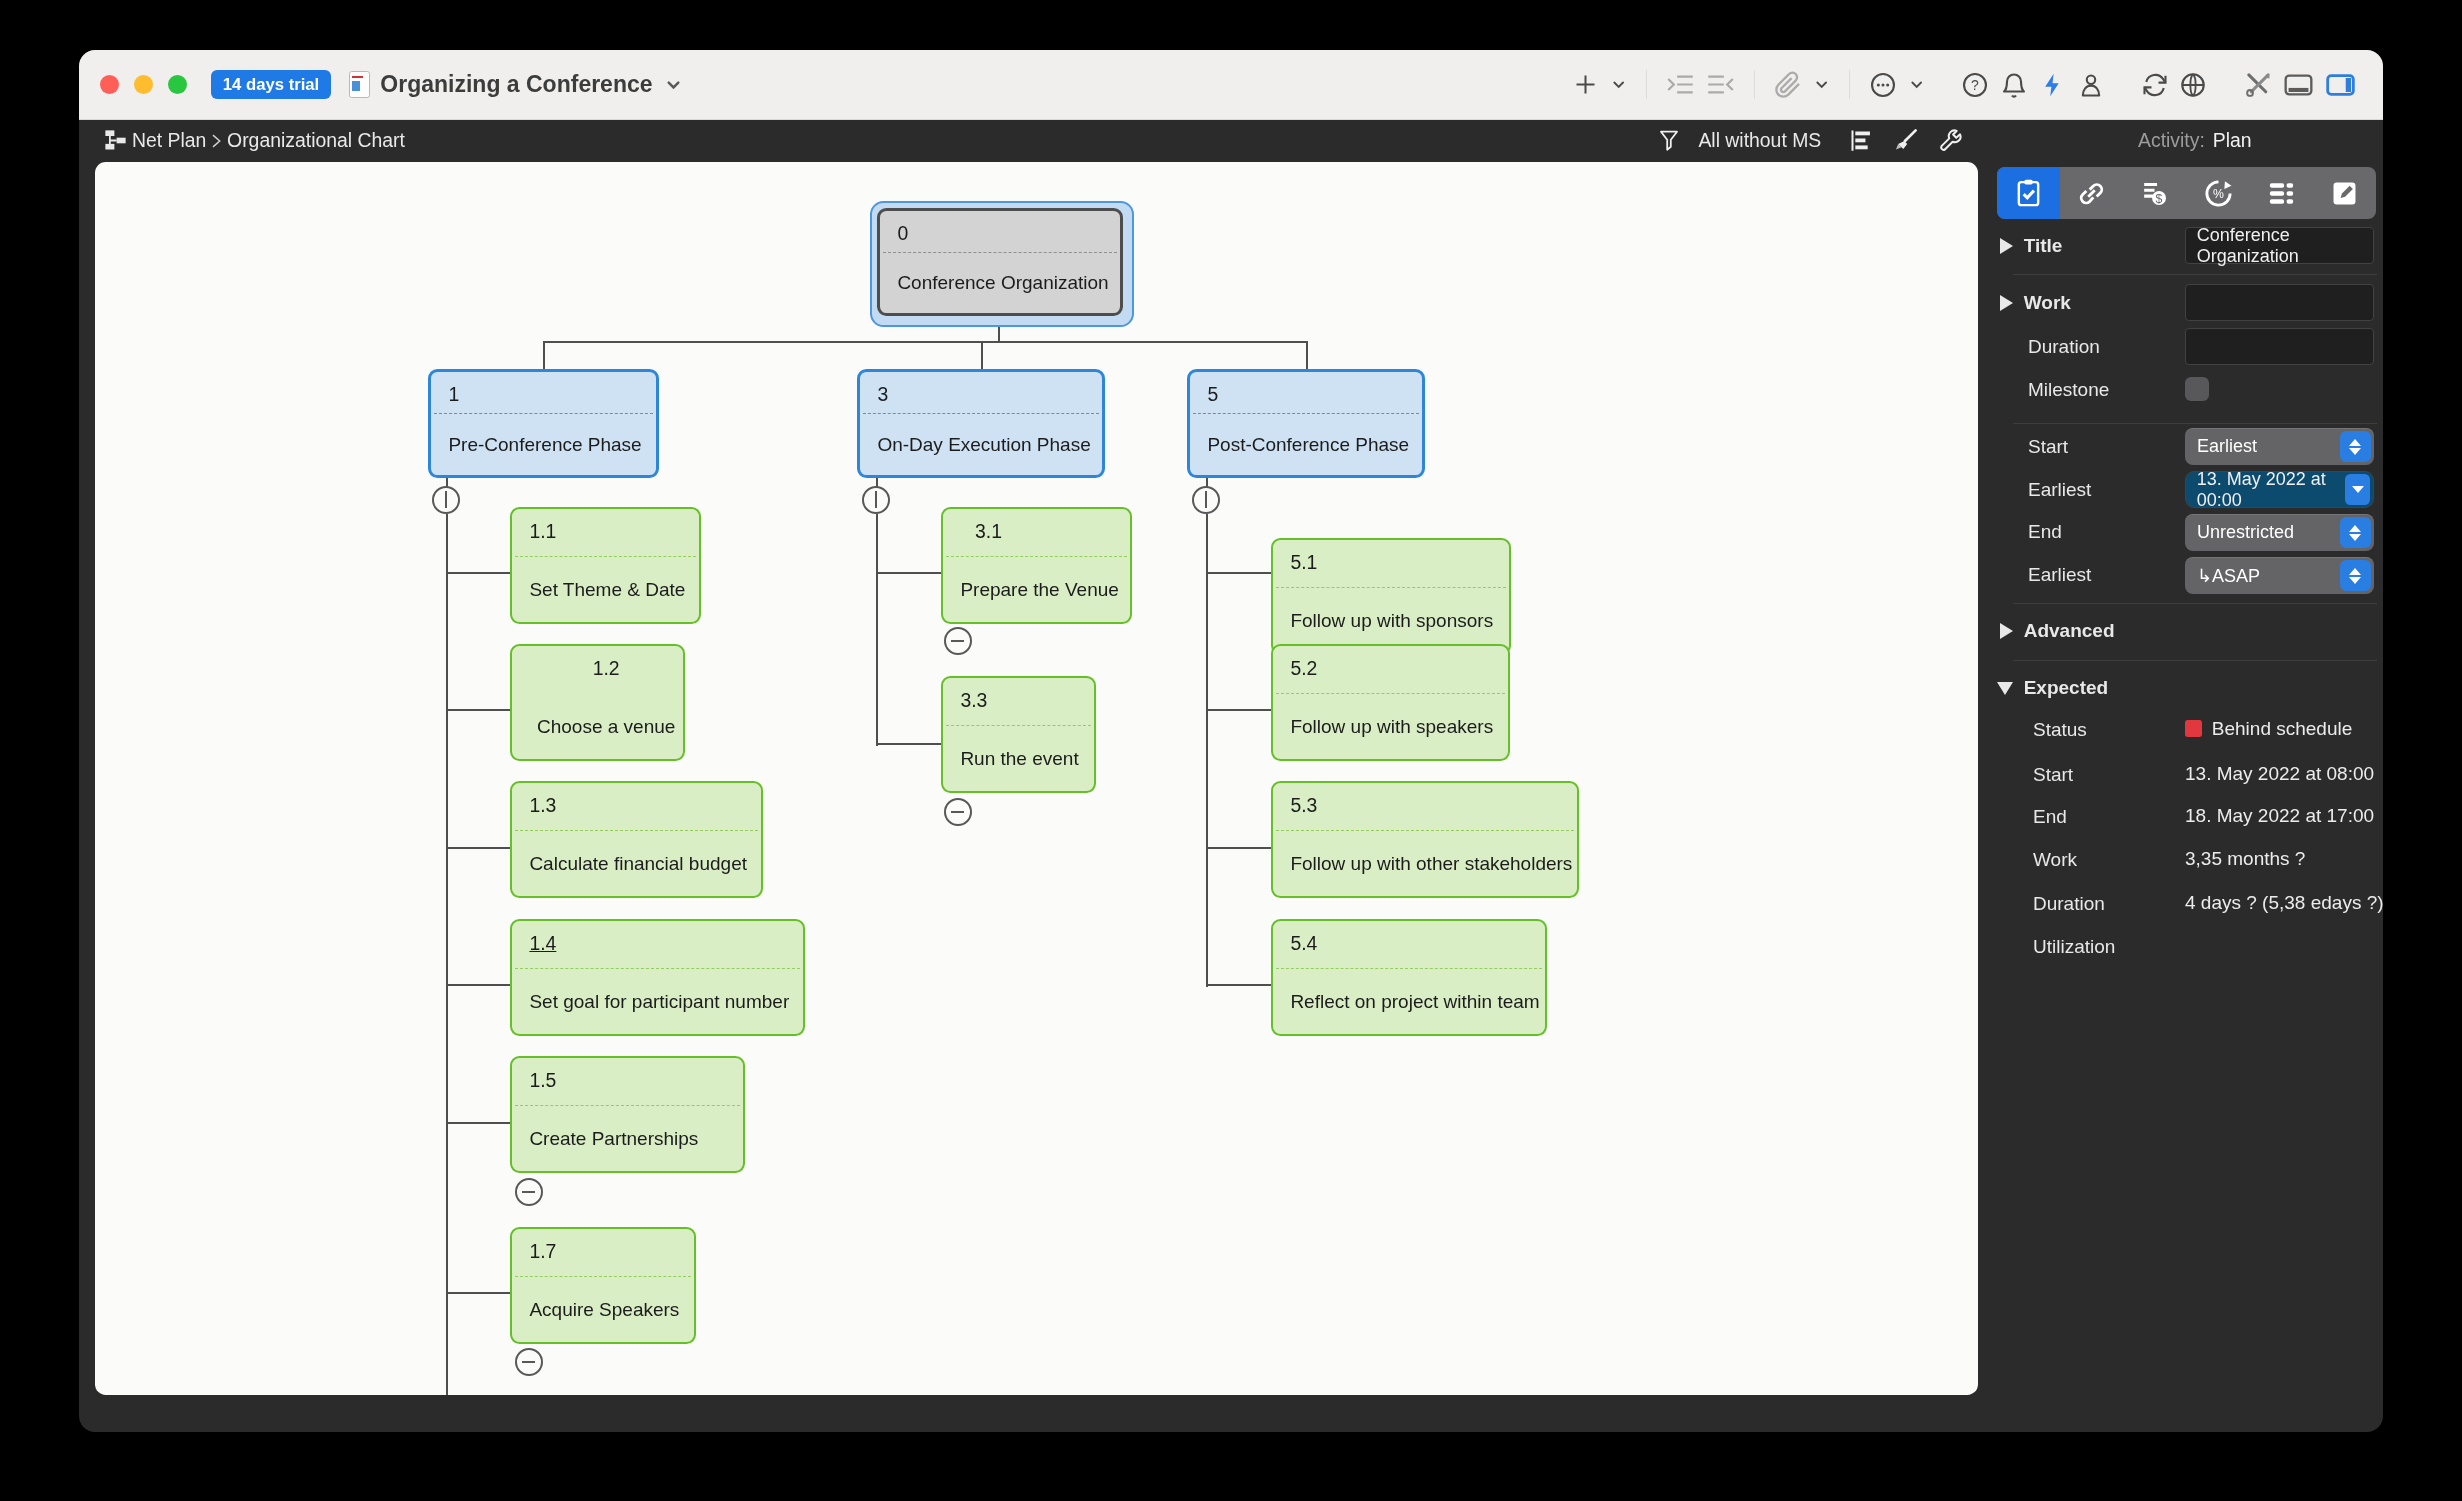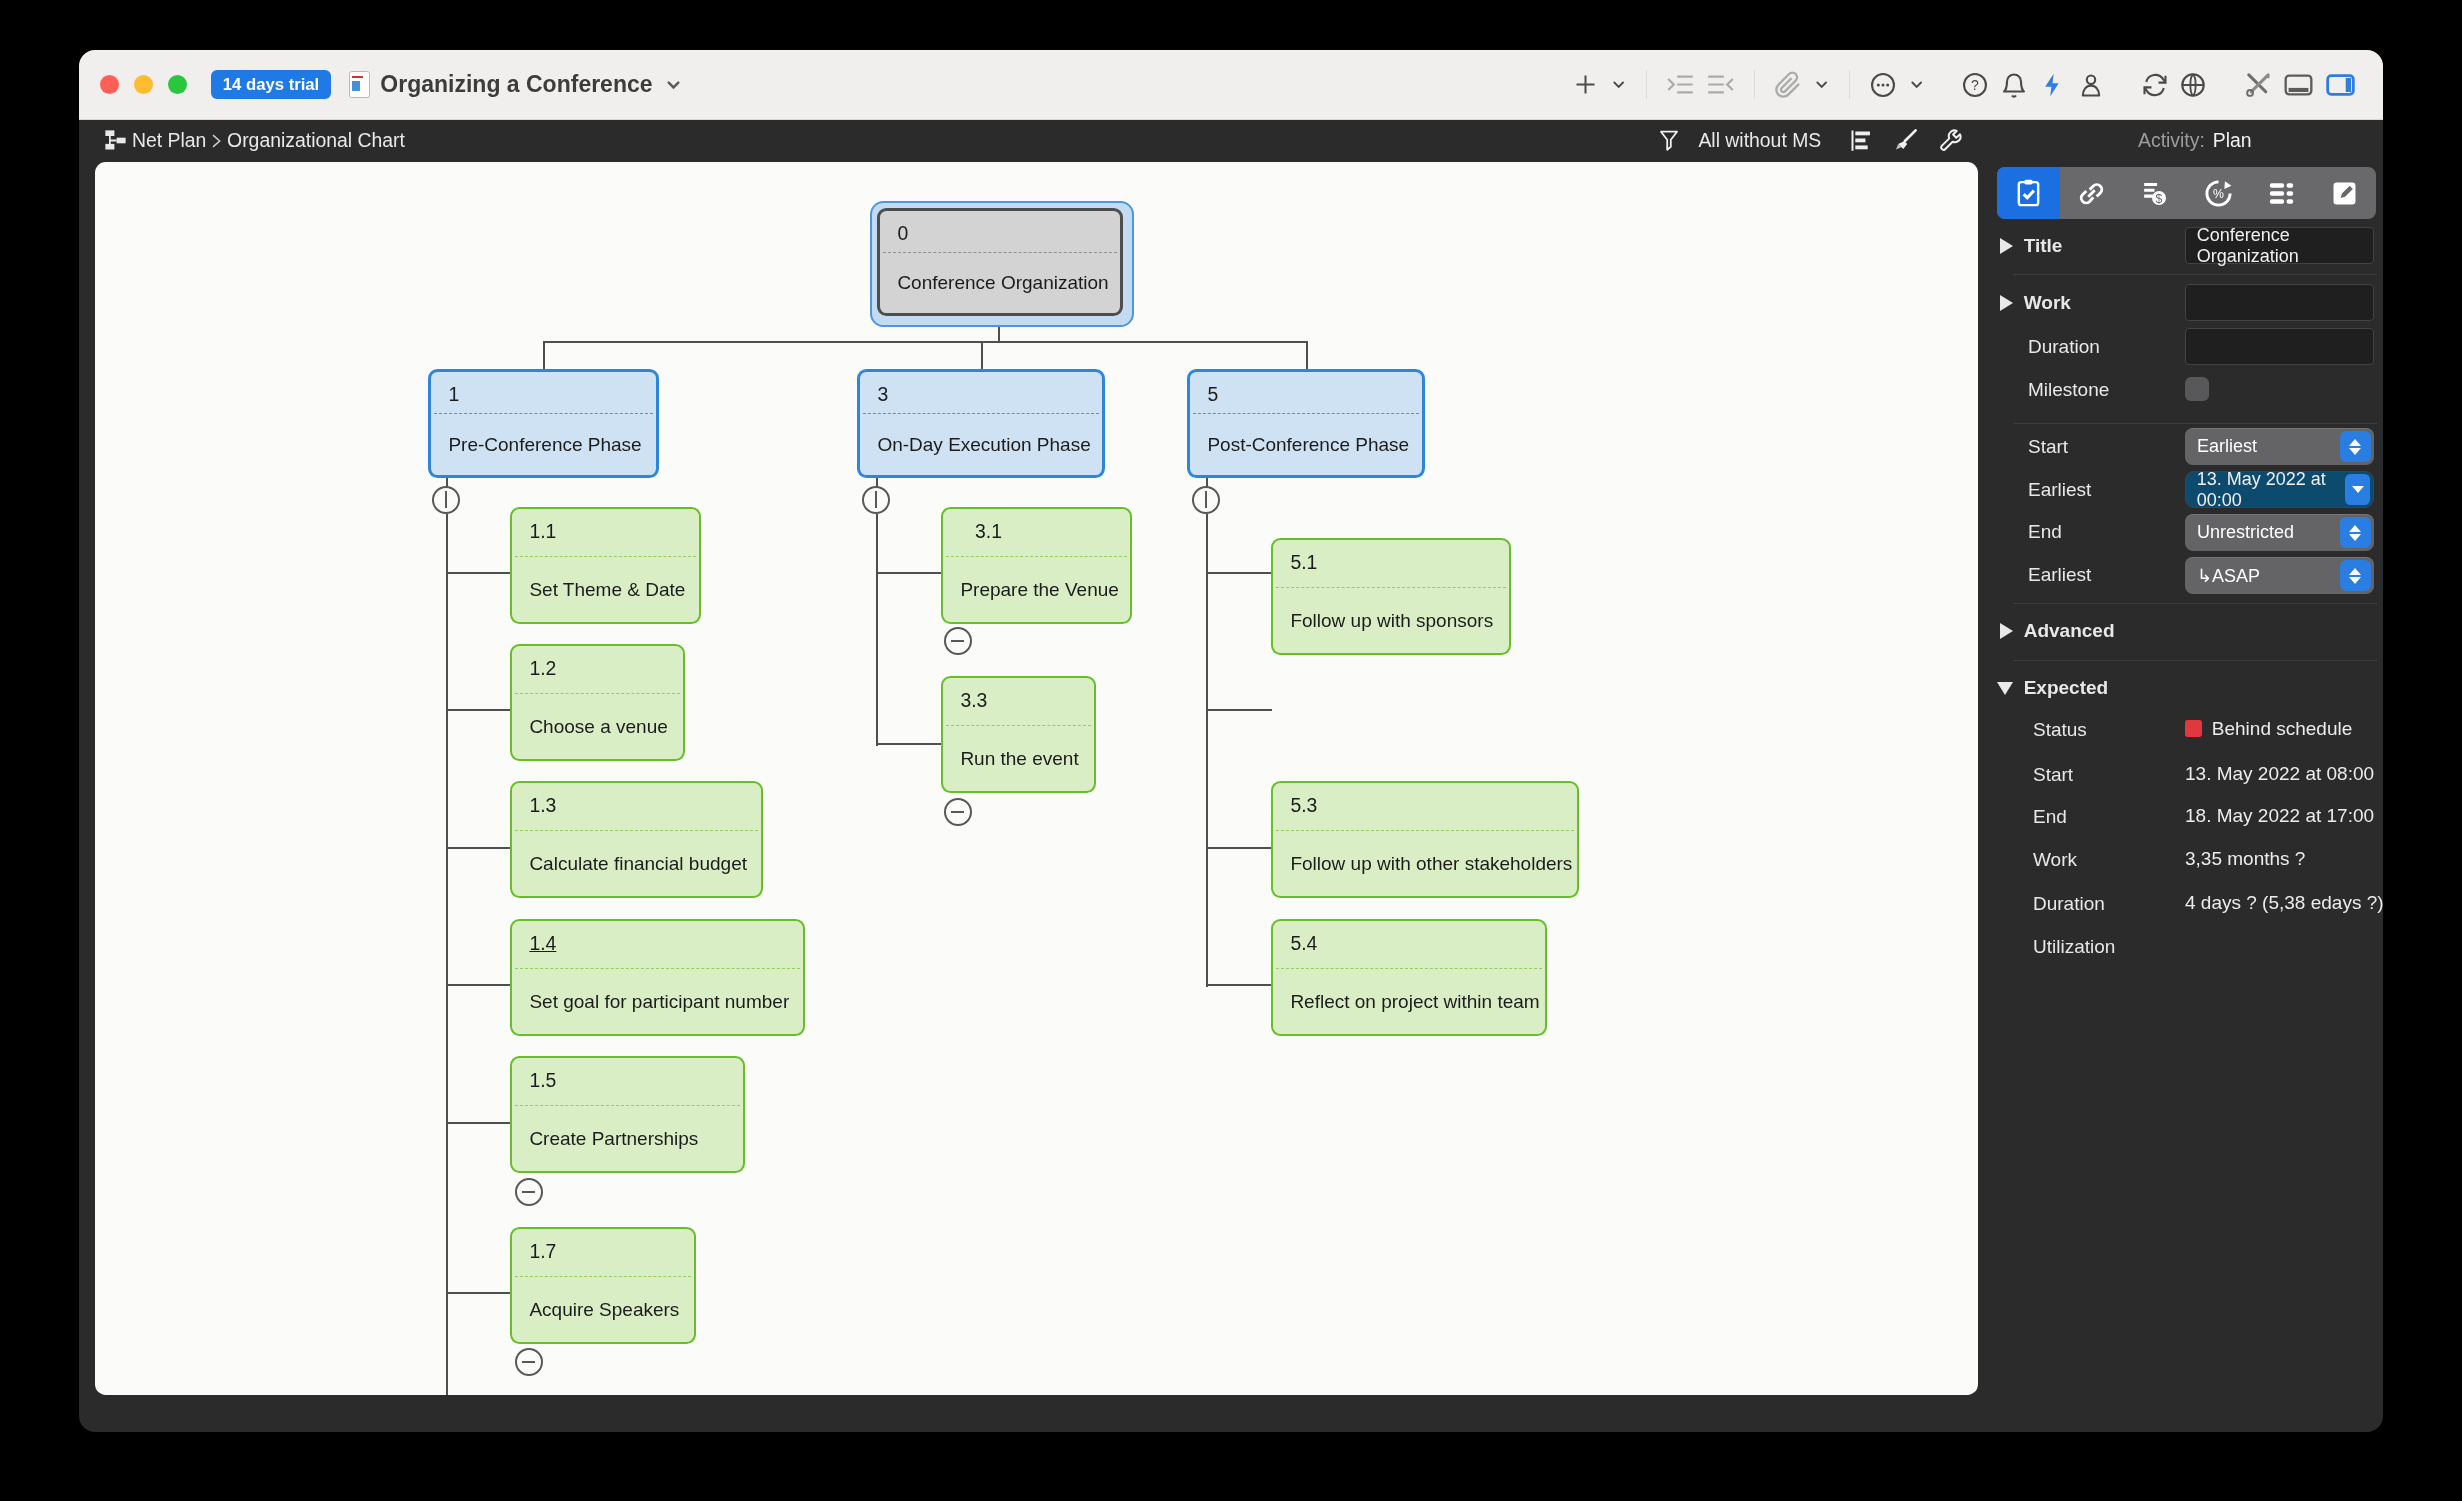--- a/index.html
+++ b/index.html
@@ -293,21 +293,21 @@
       <div class="node blue" style="left: 1092px; top: 207px; width: 238px; height: 109px;">
         <div class="nnum" style="height: 41px;">5</div>
         <div class="ndiv"></div>
         <div class="ntitle">Post-Conference Phase</div>
       </div>
       <div class="node green" style="left: 415px; top: 345px; width: 191px; height: 117px;">
         <div class="nnum" style="height: 47px;">1.1</div>
         <div class="ndiv"></div>
         <div class="ntitle">Set Theme &amp; Date</div>
       </div>
-      <div class="node green" style="left: 415px; top: 482px; width: 175px; height: 117px;">
+      <div class="node green" style="left: 415px; top: 482px; width: 175px; height: 117px; align-items: center;">
         <div class="nnum" style="height: 47px;">1.2</div>
         <div class="ndiv"></div>
         <div class="ntitle">Choose a venue</div>
       </div>
       <div class="node green" style="left: 415px; top: 619px; width: 253px; height: 117px;">
         <div class="nnum" style="height: 47px;">1.3</div>
         <div class="ndiv"></div>
         <div class="ntitle">Calculate financial budget</div>
       </div>
       <div class="node green" style="left: 415px; top: 757px; width: 295px; height: 117px;">
@@ -332,20 +332,25 @@
       </div>
       <div class="node green" style="left: 846px; top: 514px; width: 155px; height: 117px;">
         <div class="nnum" style="height: 47px;">3.3</div>
         <div class="ndiv"></div>
         <div class="ntitle">Run the event</div>
       </div>
       <div class="node green" style="left: 1176px; top: 345px; width: 240px; height: 117px; margin-top: 31px;">
         <div class="nnum" style="height: 47px;">5.1</div>
         <div class="ndiv"></div>
         <div class="ntitle">Follow up with sponsors</div>
+      </div>
+      <div class="node green" style="left: 1176px; top: 482px; width: 239px; height: 117px;">
+        <div class="nnum" style="height: 47px;">5.2</div>
+        <div class="ndiv"></div>
+        <div class="ntitle">Follow up with speakers</div>
       </div>
       <div class="node green" style="left: 1176px; top: 619px; width: 308px; height: 117px;">
         <div class="nnum" style="height: 47px;">5.3</div>
         <div class="ndiv"></div>
         <div class="ntitle">Follow up with other stakeholders</div>
       </div>
       <div class="node green" style="left: 1176px; top: 757px; width: 276px; height: 117px;">
         <div class="nnum" style="height: 47px;">5.4</div>
         <div class="ndiv"></div>
         <div class="ntitle">Reflect on project within team</div>

